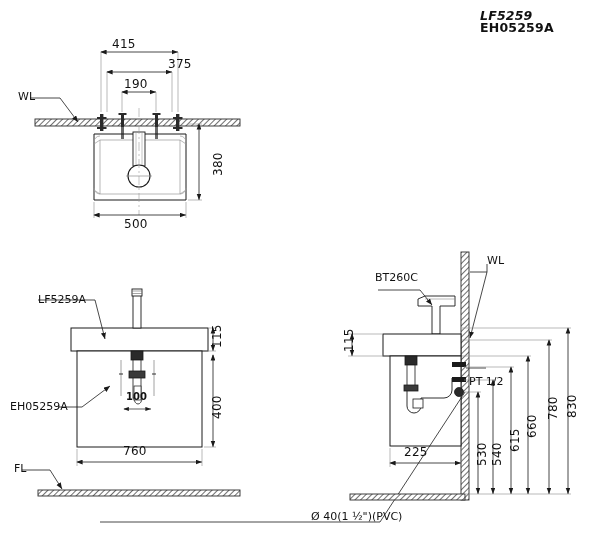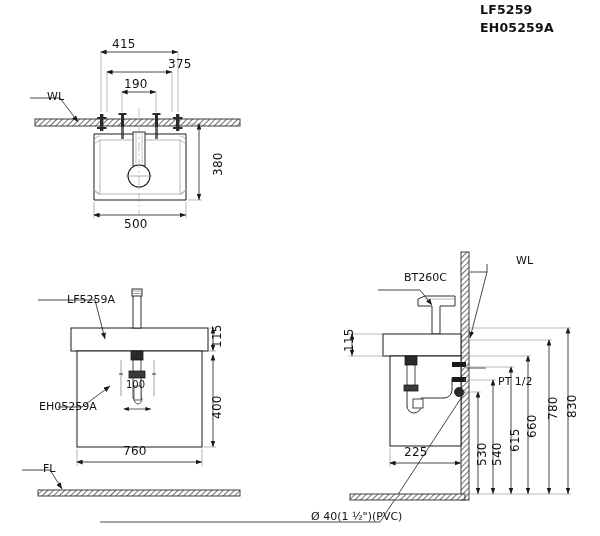--- a/index.html
+++ b/index.html
@@ -21,21 +21,21 @@
     white-space:nowrap;
     line-height:1;
   }
   .title{
     font-size:12.5px;
     font-weight:bold;
     letter-spacing:.2px;
   }
   .dim{font-size:12px;letter-spacing:.3px;}
   .dim-sm{font-size:10px;}
-  .tag{font-size:11px;margin-left:29px;}
+  .tag{font-size:11px;}
   .rot{
     transform-origin:0 0;
     transform:rotate(-90deg);
   }
   .note{font-size:11px;}
 </style>
 </head>
 <body>
 
 <div class="stage">
@@ -262,37 +262,37 @@
         <path d="M464,380 L496,380" stroke="#8a8a8a" stroke-width="0.6"></path>
         <path d="M464,367 L514,367" stroke="#8a8a8a" stroke-width="0.6"></path>
         <path d="M462,356 L531,356" stroke="#8a8a8a" stroke-width="0.6"></path>
         <path d="M462,340 L552,340" stroke="#8a8a8a" stroke-width="0.6"></path>
         <path d="M462,328 L571,328" stroke="#8a8a8a" stroke-width="0.6"></path>
         <path d="M466,494 L571,494" stroke="#8a8a8a" stroke-width="0.6"></path>
       </g>
     </g>
   </svg>
 
-  <div class="lbl title" style="left:480px;top:4px;">LF5259</div>
+  <div class="lbl title" style="left:480px;top:10px;font-style:italic;">LF5259</div>
   <div class="lbl title" style="left:480px;top:22px;">EH05259A</div>
 
   <div class="lbl dim" style="left:112px;top:38px;">415</div>
   <div class="lbl dim" style="left:124px;top:58px;margin-left:44px;">375</div>
   <div class="lbl dim" style="left:124px;top:78px;">190</div>
   <div class="lbl dim" style="left:124px;top:218px;">500</div>
   <div class="lbl dim rot" style="left:212px;top:176px;">380</div>
   <div class="lbl tag" style="left:18px;top:91px;">WL</div>
 
   <div class="lbl tag" style="left:38px;top:294px;">LF5259A</div>
   <div class="lbl tag" style="left:10px;top:401px;">EH05259A</div>
   <div class="lbl tag" style="left:14px;top:463px;">FL</div>
   <div class="lbl dim rot" style="left:211px;top:348px;">115</div>
   <div class="lbl dim rot" style="left:211px;top:419px;">400</div>
   <div class="lbl dim" style="left:123px;top:445px;">760</div>
-  <div class="lbl dim-sm" style="left:126px;top:380px;">100</div>
+  <div class="lbl dim-sm" style="left:126px;top:392px;font-weight:bold;">100</div>
 
   <div class="lbl tag" style="left:375px;top:272px;text-align:right;">BT260C</div>
   <div class="lbl tag" style="left:487px;top:255px;">WL</div>
   <div class="lbl tag" style="left:469px;top:376px;">PT 1/2</div>
   <div class="lbl note" style="left:311px;top:511px;">Ø 40(1 ½")(PVC)</div>
 
   <div class="lbl dim rot" style="left:343px;top:352px;">115</div>
   <div class="lbl dim" style="left:404px;top:446px;">225</div>
   <div class="lbl dim rot" style="left:476px;top:466px;">530</div>
   <div class="lbl dim rot" style="left:491px;top:466px;">540</div>

